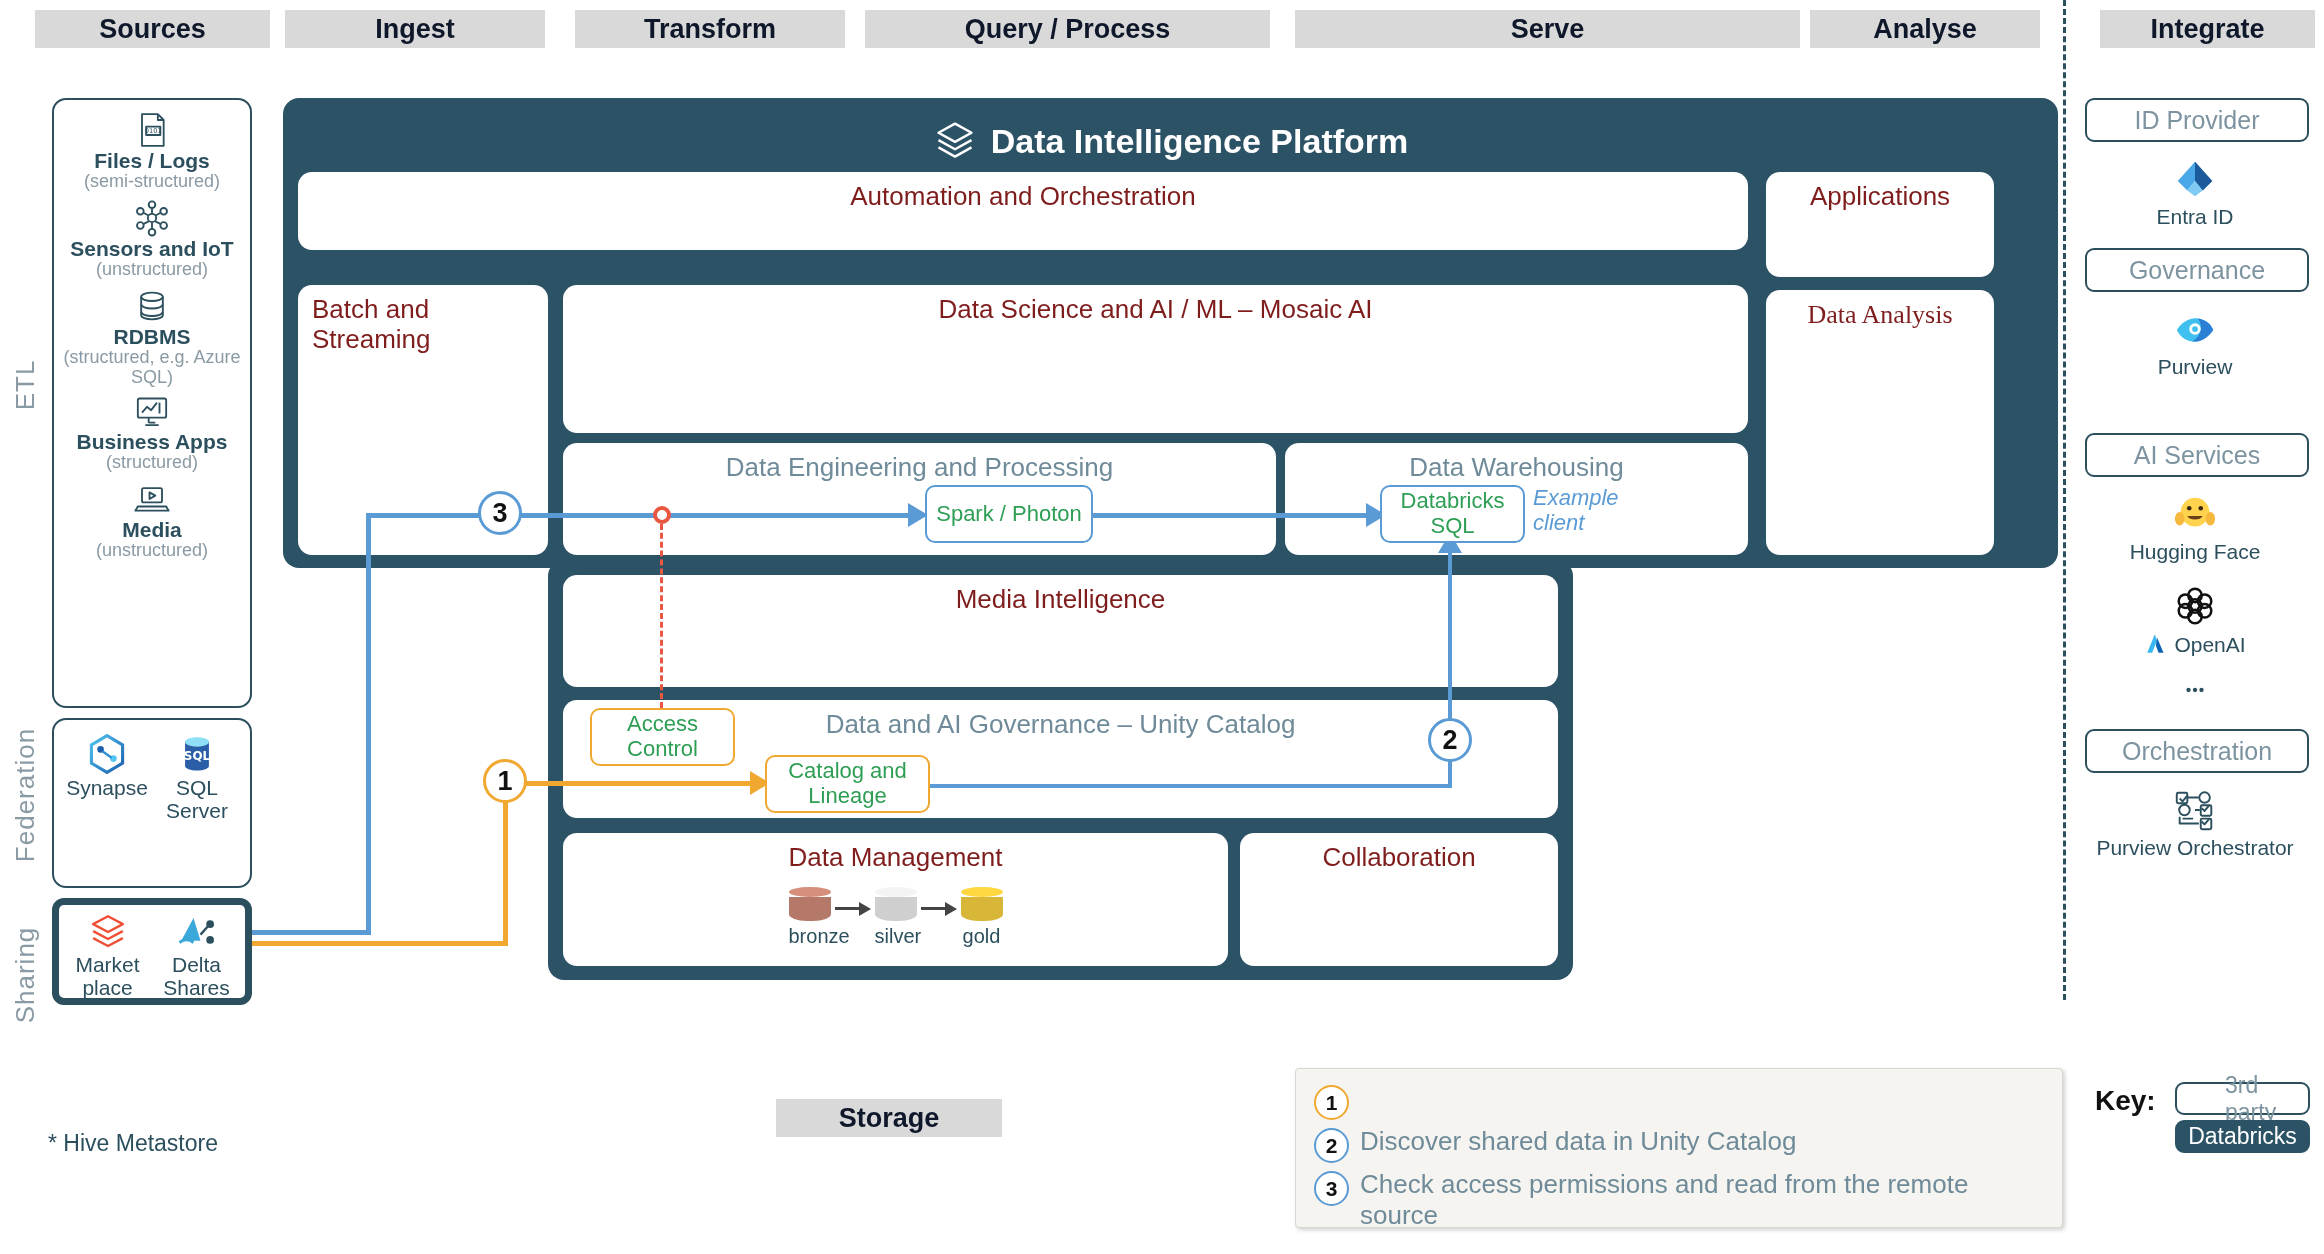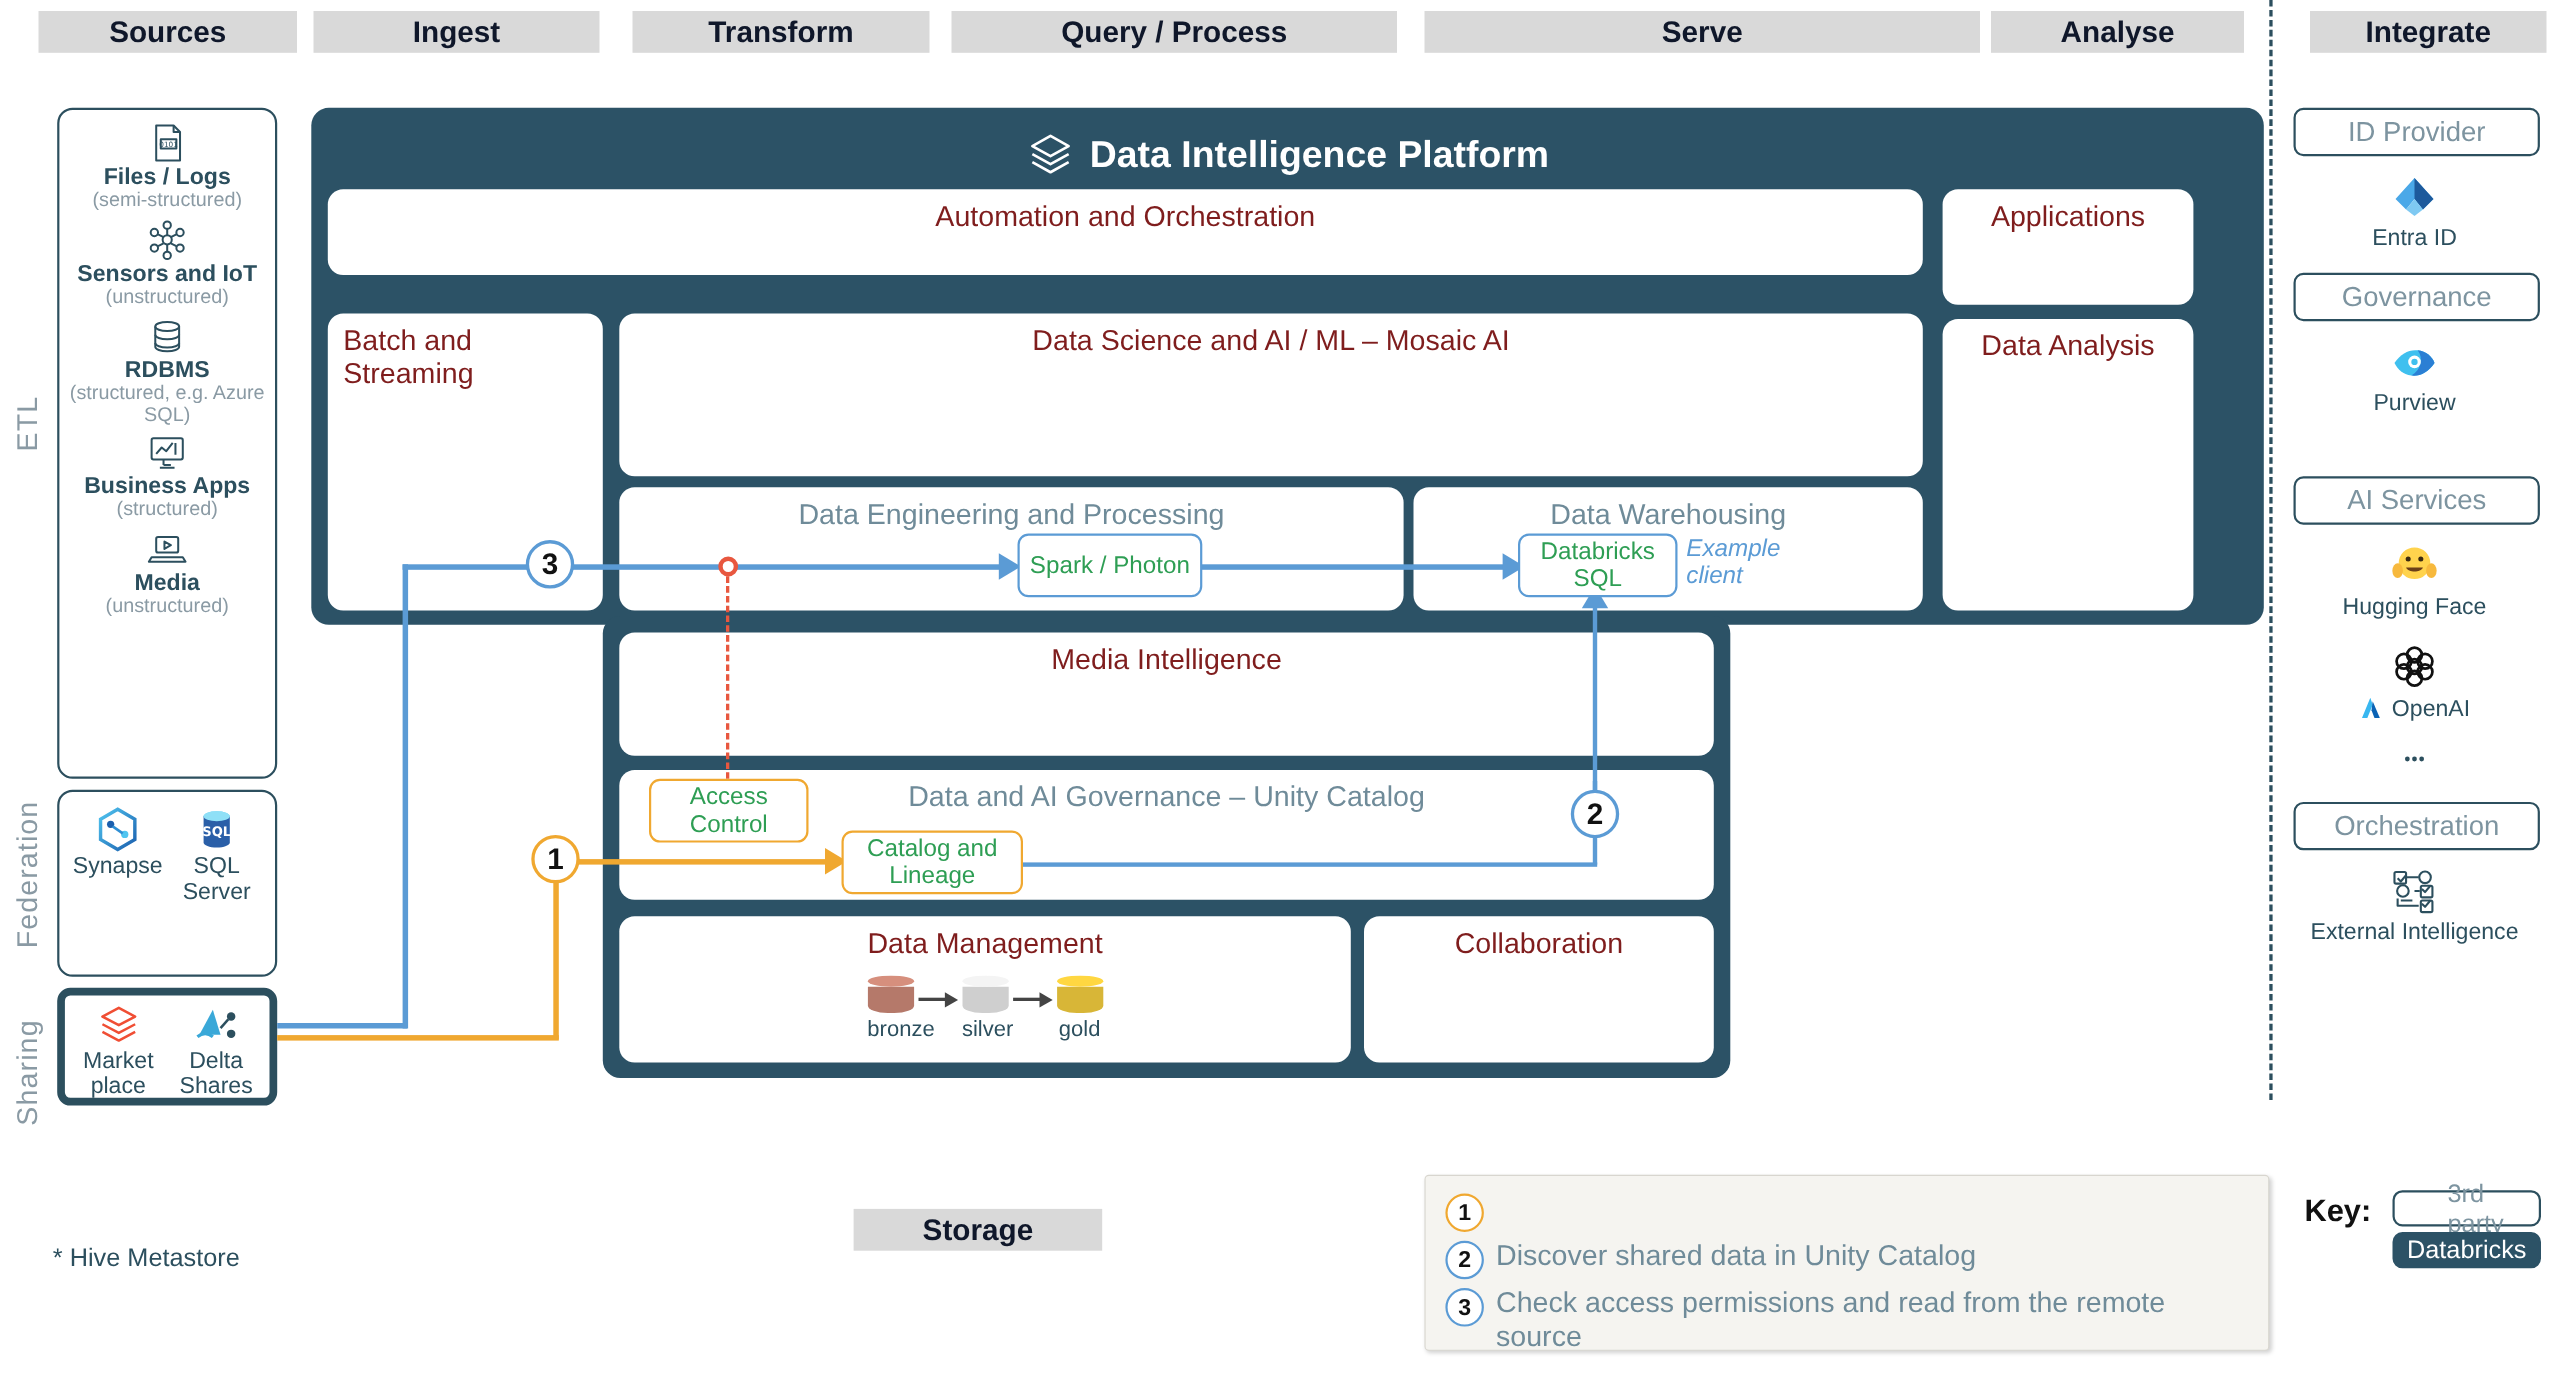--- a/index.html
+++ b/index.html
@@ -237,21 +237,21 @@
 </div>
 
 <div class="abs wbox" style="left:298px;top:172px;width:1450px;height:78px;">
   <div class="wbox-label">Automation and Orchestration</div>
 </div>
 
 <div class="abs wbox" style="left:1766px;top:172px;width:228px;height:105px;">
   <div class="wbox-label">Applications</div>
 </div>
 
-<div class="abs wbox" style="left:1766px;top:290px;width:228px;height:265px;">
+<div class="abs wbox" style="left:1766px;top:290px;width:228px;height:265px;font-family:Liberation Serif, serif;">
   <div class="wbox-label">Data Analysis</div>
 </div>
 
 <div class="abs wbox" style="left:298px;top:285px;width:250px;height:270px;">
   <div class="wbox-label left">Batch and Streaming</div>
 </div>
 
 <div class="abs wbox" style="left:563px;top:285px;width:1185px;height:148px;">
   <div class="wbox-label">Data Science and AI / ML – Mosaic AI</div>
 </div>
@@ -408,21 +408,21 @@
           <g fill="none" stroke="#2c4f5e" stroke-width="2" stroke-linejoin="round">
             <rect x="5" y="6" width="11" height="11" rx="1.5"></rect>
             <circle cx="34" cy="11" r="5.5"></circle>
             <circle cx="13" cy="24" r="5.5"></circle>
             <rect x="30" y="19" width="11" height="11" rx="1.5"></rect>
             <rect x="30" y="33" width="11" height="11" rx="1.5"></rect>
             <path d="M16 11h12M24 24h5M8 31v7h20M22 33h-11"></path>
             <path d="M8 12l3 3 5-6M31 22l3 3 5-6M31 36l3 3 5-6"></path>
           </g>
         </svg></span>
-      <div class="logo-label" style="margin-top:3px;">External Intelligence</div>
+      <div class="logo-label" style="margin-top:3px;">Purview Orchestrator</div>
     </div>
   </div>
 
 <div class="abs phase" style="left:776px;top:1099px;width:226px;">Storage</div>
 
 <div class="abs footnote" style="left:48px;top:1130px;width:330px;">* Hive Metastore</div>
 
 <div class="abs legend" style="left:1295px;top:1068px;width:768px;height:160px;padding:14px 18px;">
   <div id="legend-list">
       <div class="legend-row" style="margin-bottom: 6px;">

